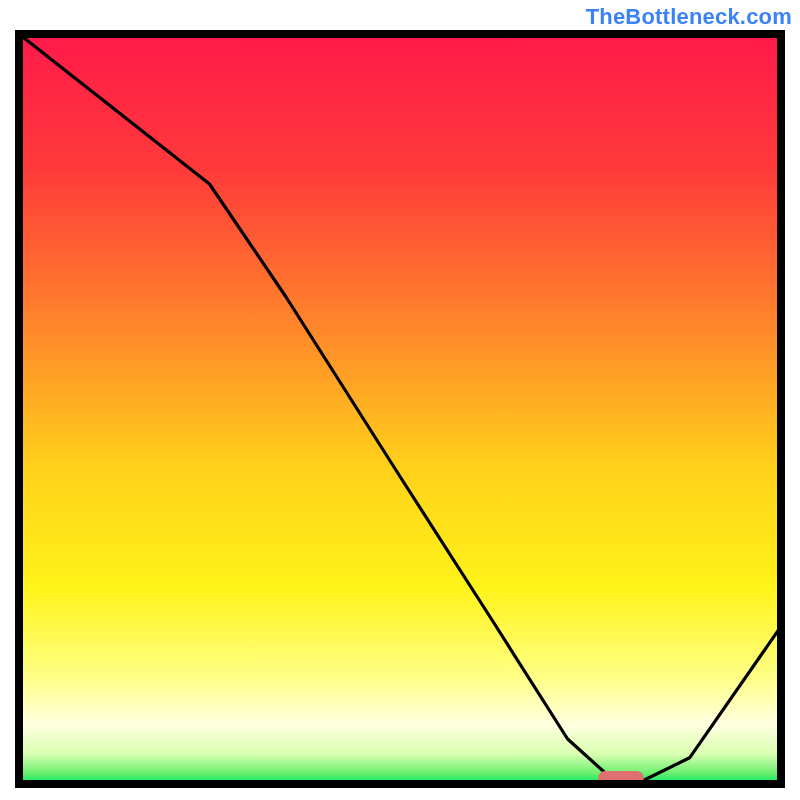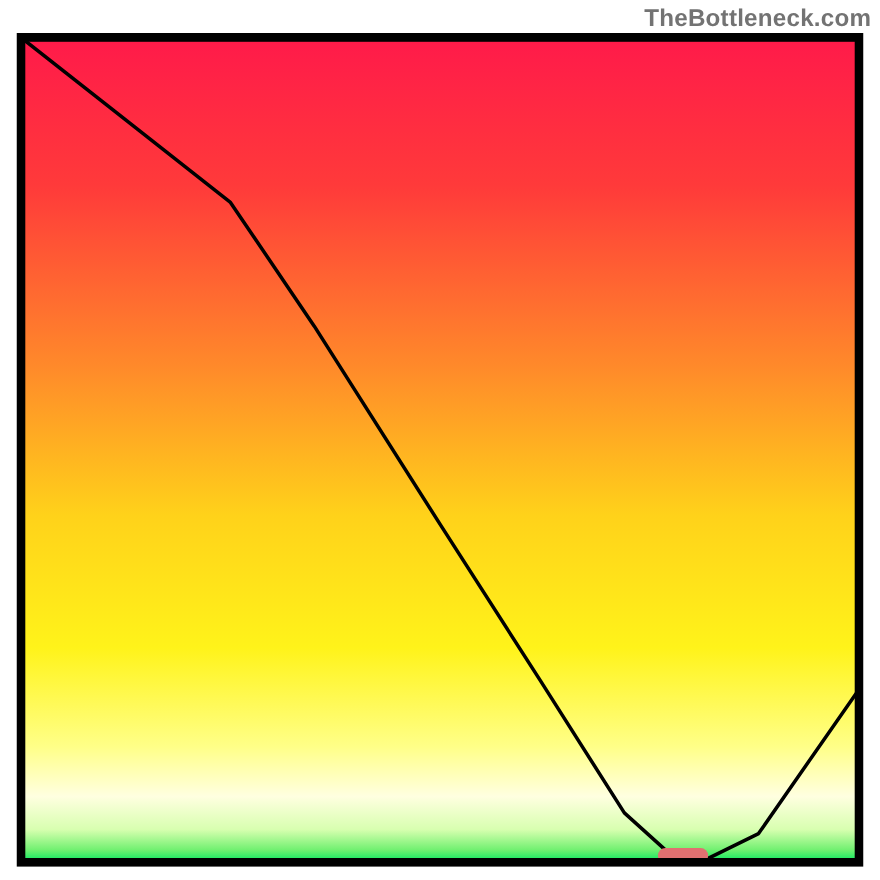--- a/index.html
+++ b/index.html
@@ -12,21 +12,21 @@
   }
   .chart-wrap {
     position: relative;
     width: 800px;
     height: 800px;
   }
   .watermark {
     position: absolute;
     top: 4px;
     right: 8px;
-    color: #737373;
+    color: #3b82f6;
     font-size: 22px;
     font-weight: 600;
     letter-spacing: 0.2px;
     user-select: none;
   }
   svg.plot {
     position: absolute;
     top: 30px;
     left: 15px;
     display: block;

